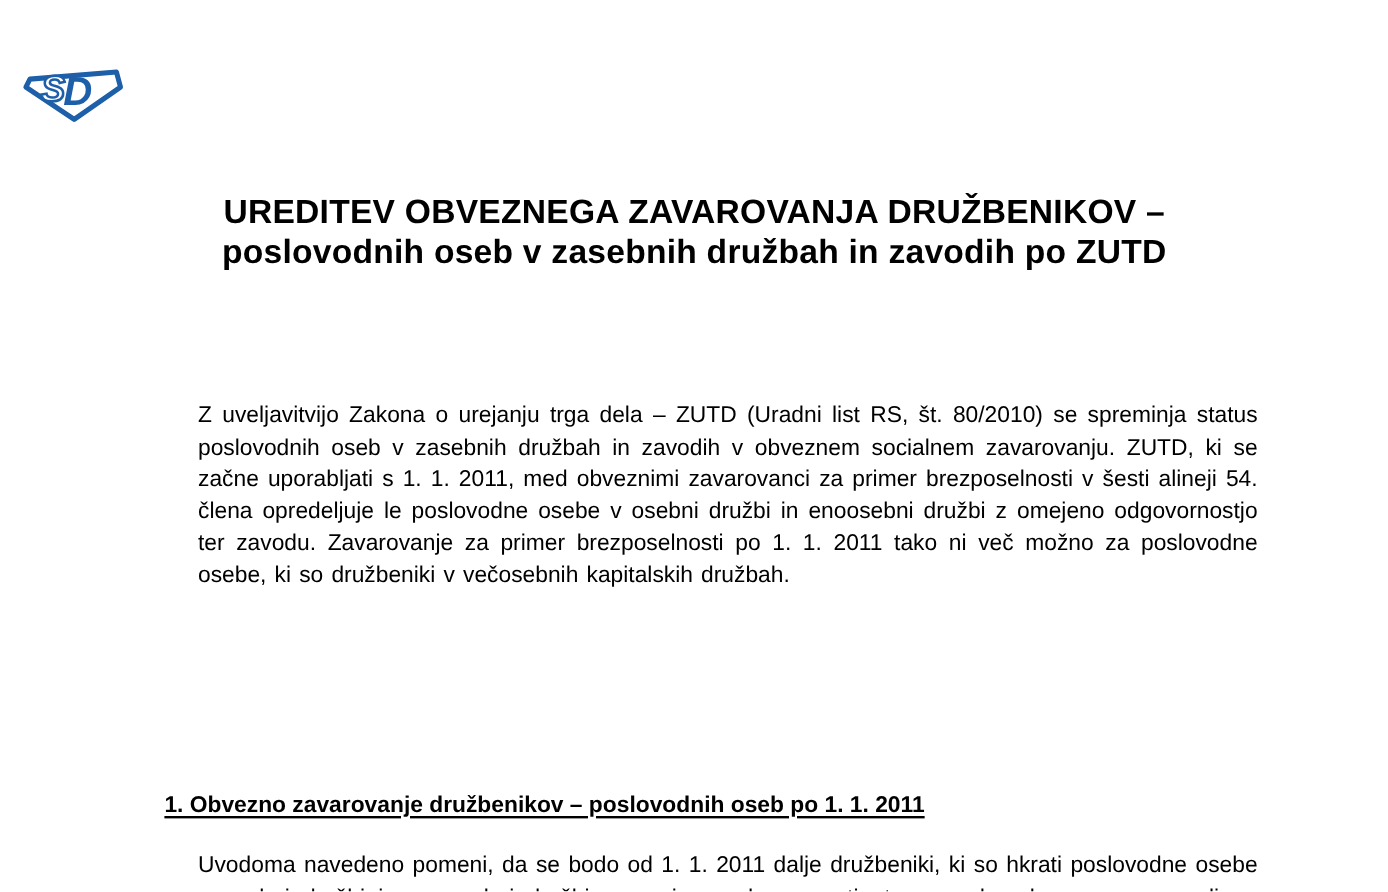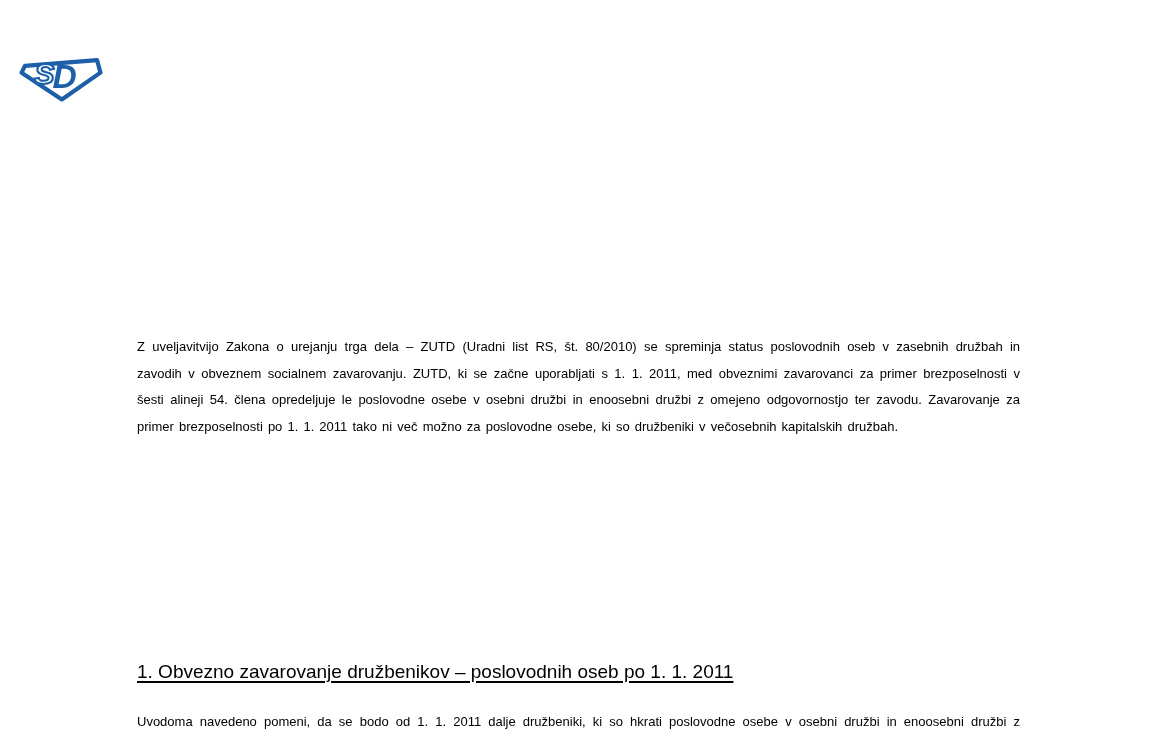--- a/index.html
+++ b/index.html
@@ -33,49 +33,54 @@
     line-height: 33px;
     letter-spacing: 0.2px;
   }
   .doc-reference {
     top: 256px;
     font-weight: bold;
     font-size: 19px;
     line-height: 24px;
   }
   .para {
-    font-size: 13px;
+    font-size: 19px;
     line-height: 26.6px;
     text-align: justify;
     word-spacing: 1.5px;
+    margin-left: 28px;
   }
   .para-1 { top: 334px; }
   .para-2 { top: 548px; }
   .section-heading {
     top: 659px;
-    font-weight: normal;
+    font-weight: bold;
     font-size: 19px;
     line-height: 26px;
     text-decoration: underline;
     text-underline-offset: 3px;
     text-decoration-thickness: 2px;
   }
   .para-3 { top: 709px; }
 </style>
 </head>
 <body>
 
 <div class="page">
 
   <svg class="logo" viewBox="0 0 100 62" xmlns="http://www.w3.org/2000/svg">
     <polygon points="7,19 93,12 97,27 51,59 3,27" fill="#ffffff" stroke="#1d5fa8" stroke-width="5" stroke-linejoin="round"></polygon>
     <text x="18" y="41" font-size="36" font-weight="bold" font-style="italic" font-family="Liberation Sans, sans-serif" fill="#ffffff" stroke="#1d5fa8" stroke-width="2.5">S</text>
     <text x="40" y="45" font-size="40" font-weight="bold" font-style="italic" font-family="Liberation Sans, sans-serif" fill="#1d5fa8">D</text>
   </svg>
 
+  <div class="doc-block doc-title">
+    <div>UREDITEV OBVEZNEGA ZAVAROVANJA DRUŽBENIKOV –</div>
+    <div>poslovodnih oseb v zasebnih družbah in zavodih po ZUTD</div>
+  </div>
 
 
   <p class="doc-block para para-1">Z uveljavitvijo Zakona o urejanju trga dela – ZUTD (Uradni list RS, št. 80/2010) se spreminja status poslovodnih oseb v zasebnih družbah in zavodih v obveznem socialnem zavarovanju. ZUTD, ki se začne uporabljati s 1. 1. 2011, med obveznimi zavarovanci za primer brezposelnosti v šesti alineji 54. člena opredeljuje le poslovodne osebe v osebni družbi in enoosebni družbi z omejeno odgovornostjo ter zavodu. Zavarovanje za primer brezposelnosti po 1. 1. 2011 tako ni več možno za poslovodne osebe, ki so družbeniki v večosebnih kapitalskih družbah.</p>
 
 
   <h2 class="doc-block section-heading">1. Obvezno zavarovanje družbenikov – poslovodnih oseb po 1. 1. 2011</h2>
 
   <p class="doc-block para para-3">Uvodoma navedeno pomeni, da se bodo od 1. 1. 2011 dalje družbeniki, ki so hkrati poslovodne osebe v osebni družbi in enoosebni družbi z omejeno odgovornostjo ter zavodu, obvezno zavarovali po določbah ZUTD.</p>
 
 </div>

